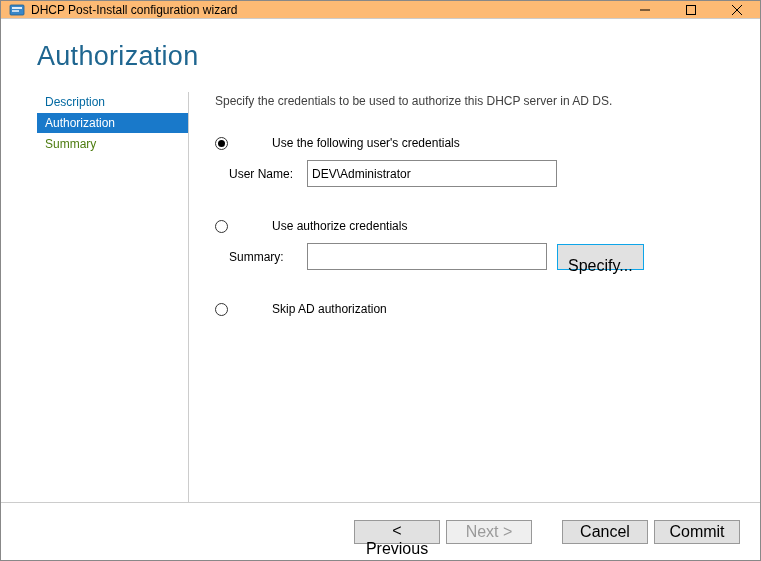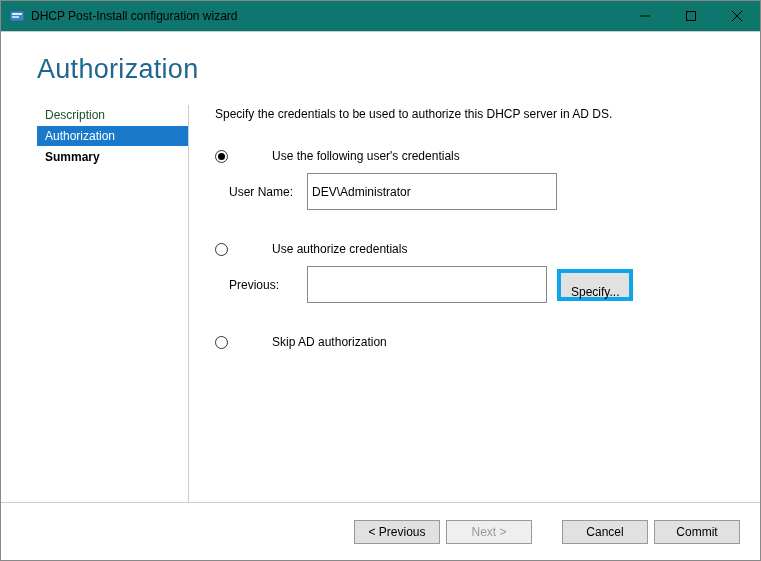--- a/index.html
+++ b/index.html
@@ -13,25 +13,25 @@
   .window {
     width: 761px;
     height: 561px;
     border: 1px solid #888;
     background: #fff;
     display: flex;
     flex-direction: column;
     position: relative;
   }
   .titlebar {
-    height: 31px;
+    height: 18px;
     display: flex;
     align-items: center;
     border-bottom: 1px solid #ccc;
-    background: #0f766e;
+    background: #fdba74;
   }
   .titlebar-icon {
     width: 16px;
     height: 16px;
     margin-left: 8px;
     margin-right: 6px;
     display: flex;
     align-items: center;
     justify-content: center;
   }
@@ -79,37 +79,36 @@
     padding-left: 36px;
     padding-right: 0;
     border-right: 1px solid #ccc;
     margin-right: 0;
   }
   .sidebar-item {
     font-size: 12px;
     padding: 3px 8px 3px 8px;
     margin-bottom: 1px;
     cursor: default;
-    color: #14532d;
+    color: #0369a1;
   }
   .sidebar-item.active {
     background: #1979ca;
     color: #fff;
   }
   .sidebar-item.disabled {
-    color: #000000;
-    font-weight: bold;
+    color: #4d7c0f;
   }
   .main-panel {
     flex: 1;
     padding: 0 24px 0 26px;
   }
   .instruction {
     font-size: 12px;
-    color: #000000;
+    color: #404040;
     margin-bottom: 28px;
     margin-top: 2px;
   }
   .option-block {
     margin-bottom: 32px;
   }
   .option-row {
     display: flex;
     align-items: center;
     margin-bottom: 10px;
@@ -144,50 +143,50 @@
     margin-left: 14px;
     margin-top: 4px;
   }
   .field-label {
     font-size: 12px;
     margin-right: 6px;
     min-width: 72px;
   }
   .text-input {
     border: 1px solid #888;
-    height: 37px;
+    height: 27px;
     font-size: 12px;
     padding: 9px 4px;
     width: 250px;
     background: #fff;
     font-family: inherit;
   }
   .specify-btn {
     height: 22px;
     margin-left: 10px;
-    font-size: 12px;
+    font-size: 16px;
     padding: 12px 10px;
-    border: 4px solid #0ea5e9;
+    border: 1px solid #0ea5e9;
     background: #e1e1e1;
     box-shadow: inset 0 0 0 1px #fff0;
     cursor: pointer;
   }
   .footer {
     height: 58px;
     border-top: 1px solid #ccc;
     display: flex;
     align-items: center;
     justify-content: flex-end;
     padding-right: 20px;
     gap: 6px;
   }
   .footer-btn {
     width: 86px;
     height: 24px;
-    font-size: 12px;
+    font-size: 16px;
     border: 1px solid #999;
     background: #e1e1e1;
     cursor: pointer;
     font-family: inherit;
   }
   .footer-btn:disabled {
     color: #9a9a9a;
     background: #efefef;
     cursor: default;
   }
@@ -255,21 +254,21 @@
             <input type="text" class="text-input" value="DEV\Administrator" style="">
           </div>
         </div>
 
         <div class="option-block">
           <div class="option-row">
             <input type="radio" class="radio" name="authopt" style="">
             <span class="option-label">Use authorize credentials</span>
           </div>
           <div class="field-row">
-            <span class="field-label">Previous:</span>
+            <span class="field-label">Summary:</span>
             <input type="text" class="text-input" style="width: 240px;" value="">
             <button class="specify-btn">Specify...</button>
           </div>
         </div>
 
         <div class="option-block">
           <div class="option-row">
             <input type="radio" class="radio" name="authopt" style="">
             <span class="option-label">Skip AD authorization</span>
           </div>

